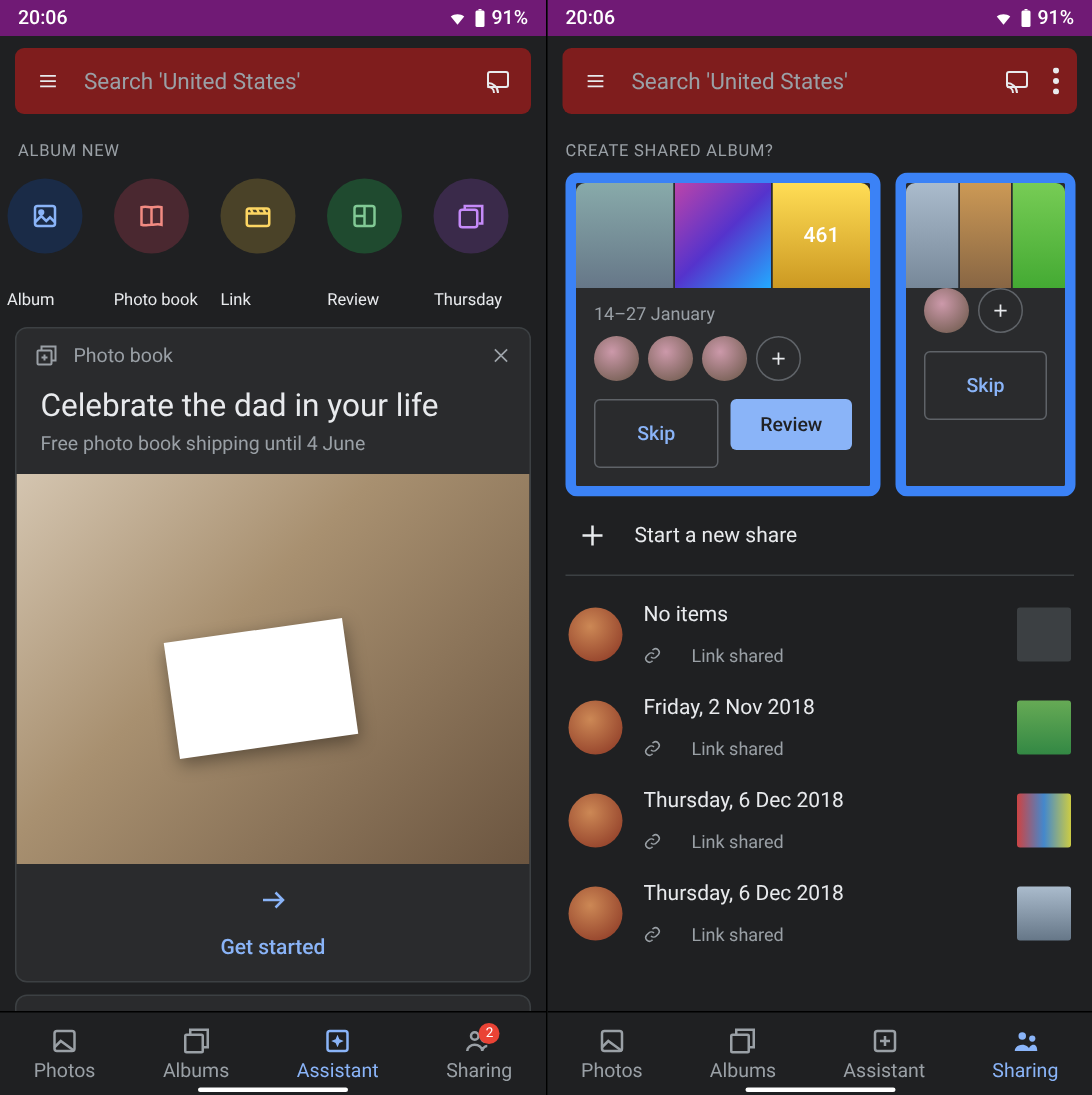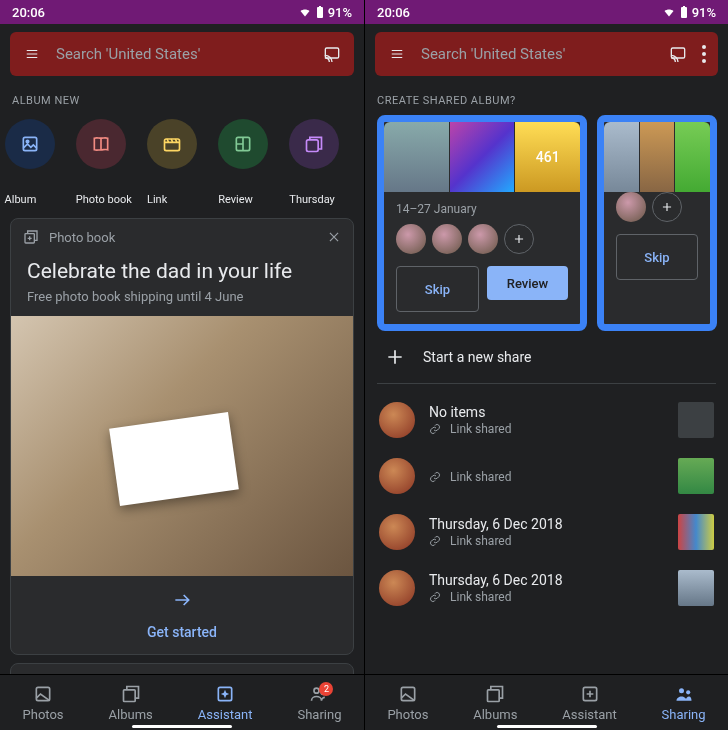--- a/index.html
+++ b/index.html
@@ -226,21 +226,21 @@
     padding: 10px 14px;
     gap: 14px;
   }
   .share-avatar {
     width: 36px; height: 36px; border-radius: 50%;
     background: radial-gradient(circle at 40% 35%, #c85, #832);
     flex-shrink: 0;
   }
   .share-text { flex: 1; }
   .share-title { color: #e8eaed; font-size: 14px; }
-  .share-sub { color: #9aa0a6; font-size: 12px; display: flex; align-items: center; gap: 9px; margin-top: 2px; }
+  .share-sub { color: #9aa0a6; font-size: 12px; display: flex; align-items: center; gap: 20px; margin-top: 12px; }
   .share-thumb {
     width: 36px; height: 36px;
     background: #444;
     border-radius: 2px;
   }
   .st1 { background: #3c4043; }
   .st2 { background: linear-gradient(#6a5, #384); }
   .st3 { background: linear-gradient(90deg, #c44, #48c, #cc4); }
   .st4 { background: linear-gradient(#abc, #678); }
   .content-scroll { flex: 1; overflow: hidden; position: relative; }
@@ -502,20 +502,21 @@
                 <path d="M10 14a5 5 0 007 0l3-3a5 5 0 00-7-7l-1 1M14 10a5 5 0 00-7 0l-3 3a5 5 0 007 7l1-1"></path>
               </svg>
               <span>Link shared</span>
             </div>
         </div>
         <div class="share-thumb st1"></div>
       </div>
       <div class="share-item">
         <div class="share-avatar"></div>
         <div class="share-text">
+          <div class="share-title">Friday, 2 Nov 2018</div>
           <div class="share-sub">
               <svg width="12" height="12" viewBox="0 0 24 24" fill="none" stroke="#9aa0a6" stroke-width="2">
                 <path d="M10 14a5 5 0 007 0l3-3a5 5 0 00-7-7l-1 1M14 10a5 5 0 00-7 0l-3 3a5 5 0 007 7l1-1"></path>
               </svg>
               <span>Link shared</span>
             </div>
         </div>
         <div class="share-thumb st2"></div>
       </div>
       <div class="share-item">

